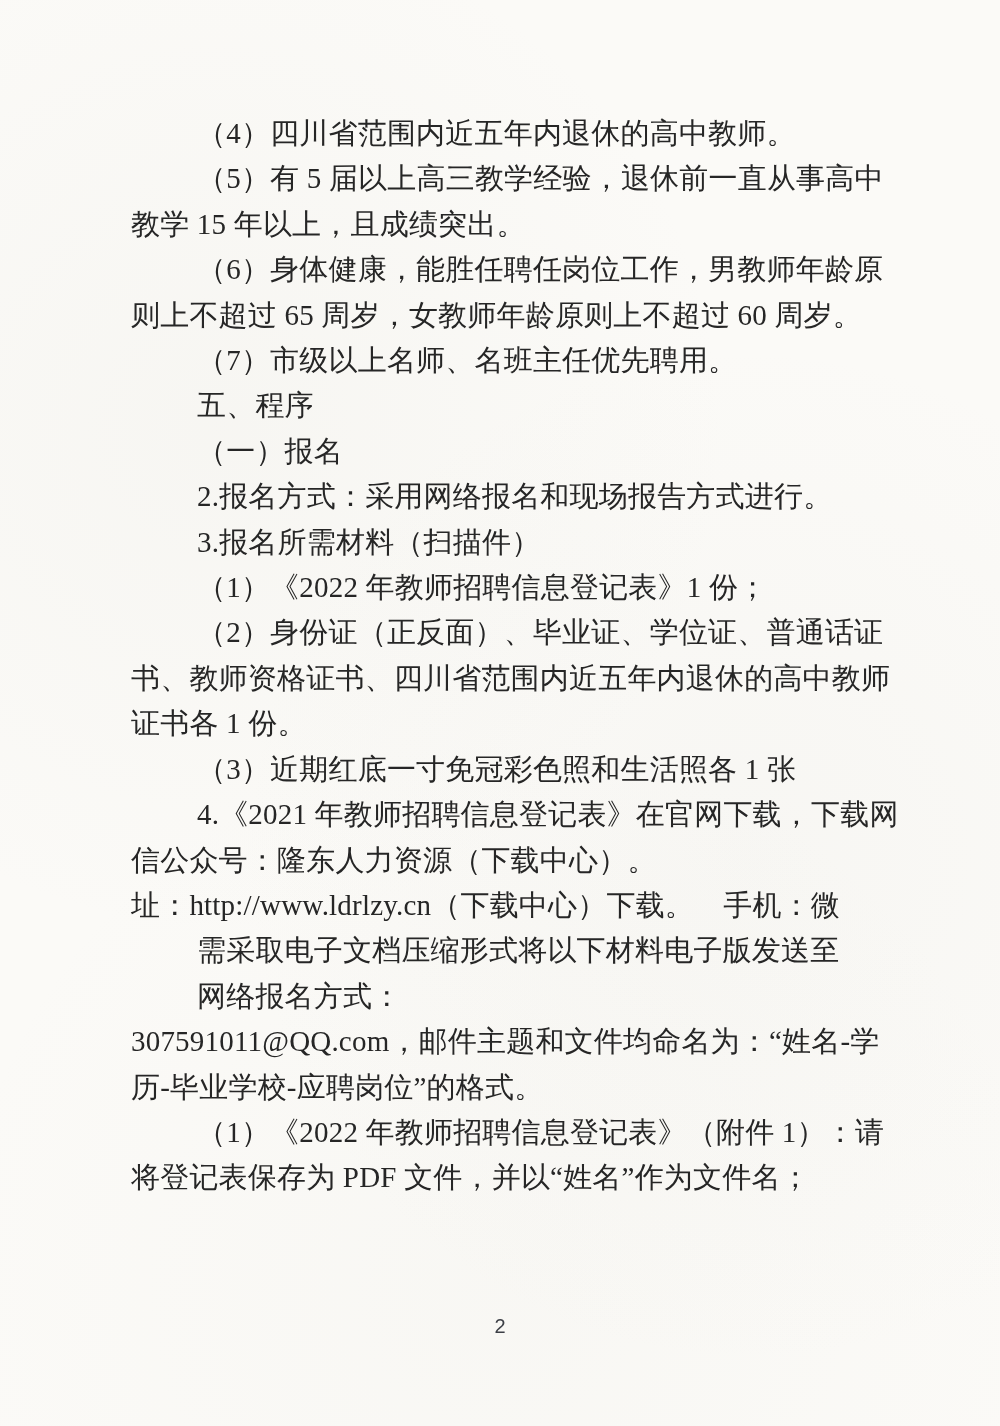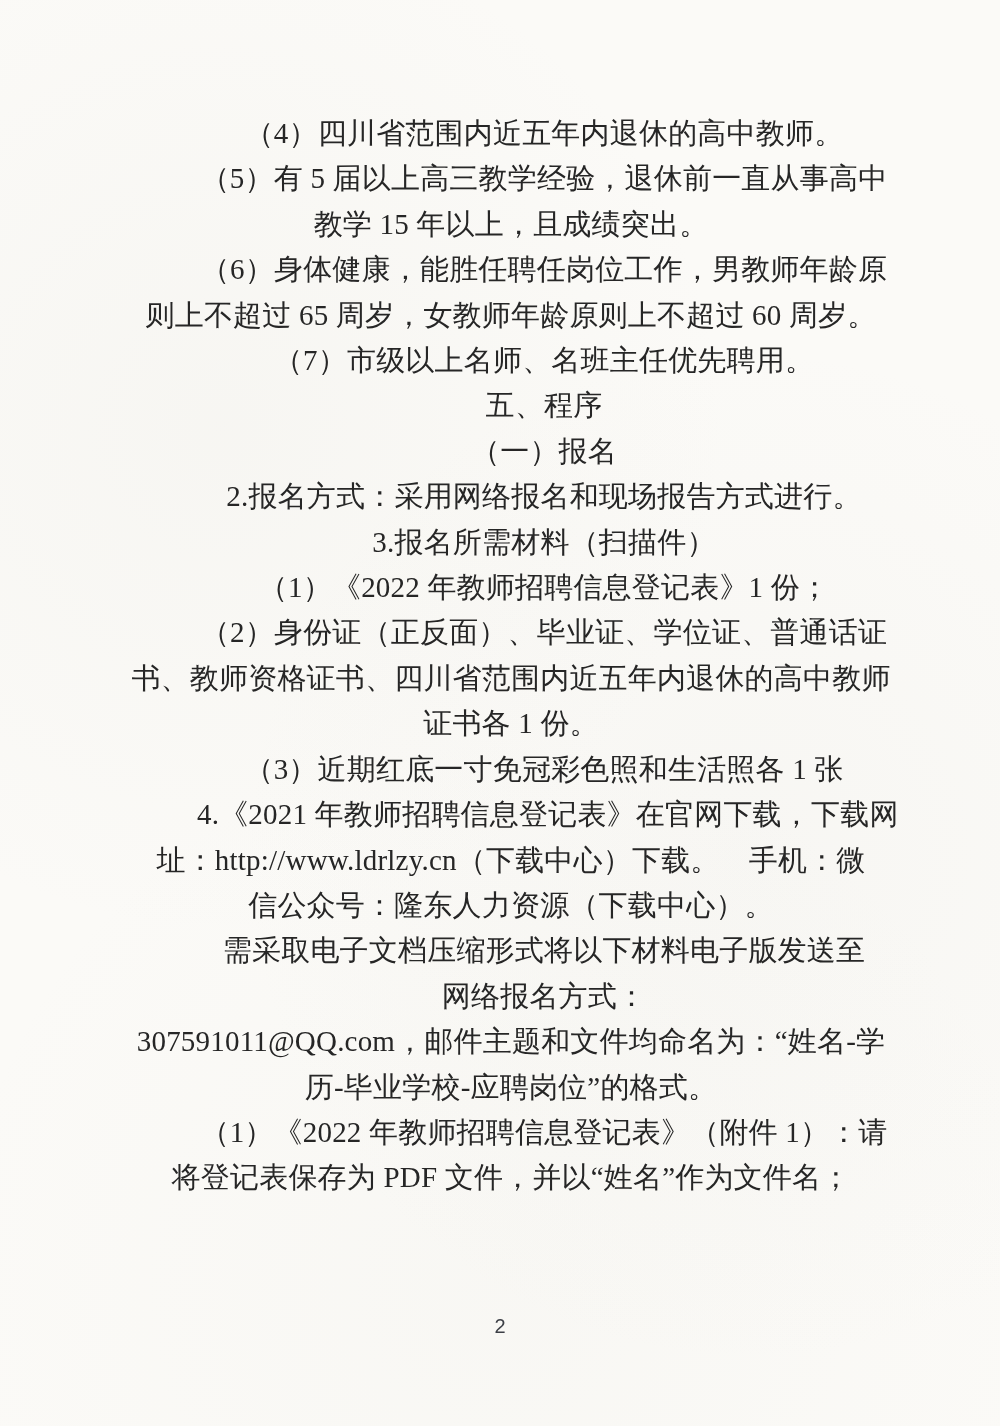--- a/index.html
+++ b/index.html
@@ -25,21 +25,20 @@
     top: 111px;
     left: 131px;
     width: 760px;
   }
   .ln {
     font-size: 29px;
     line-height: 45.4px;
     white-space: pre;
     letter-spacing: 0.2px;
     text-rendering: optimizeLegibility;
-    text-align: center;
   }
   .ind {
     text-indent: 66px;
   }
   .bold {
     font-weight: normal;
   }
   .page-footer {
     position: absolute;
     top: 1313px;
@@ -67,22 +66,22 @@
   <div class="ln ind bold">五、程序</div>
   <div class="ln ind">（一）报名</div>
   <div class="ln ind">2.报名方式：采用网络报名和现场报告方式进行。</div>
   <div class="ln ind">3.报名所需材料（扫描件）</div>
   <div class="ln ind">（1）《2022 年教师招聘信息登记表》1 份；</div>
   <div class="ln ind">（2）身份证（正反面）、毕业证、学位证、普通话证</div>
   <div class="ln">书、教师资格证书、四川省范围内近五年内退休的高中教师</div>
   <div class="ln">证书各 1 份。</div>
   <div class="ln ind">（3）近期红底一寸免冠彩色照和生活照各 1 张</div>
   <div class="ln ind">4.《2021 年教师招聘信息登记表》在官网下载，下载网</div>
+  <div class="ln">信公众号：隆东人力资源（下载中心）。</div>
   <div class="ln">址：http://www.ldrlzy.cn（下载中心）下载。　手机：微</div>
-  <div class="ln">信公众号：隆东人力资源（下载中心）。</div>
   <div class="ln ind">需采取电子文档压缩形式将以下材料电子版发送至</div>
   <div class="ln ind">网络报名方式：</div>
   <div class="ln">307591011@QQ.com，邮件主题和文件均命名为：“姓名-学</div>
   <div class="ln">历-毕业学校-应聘岗位”的格式。</div>
   <div class="ln ind">（1）《2022 年教师招聘信息登记表》（附件 1）：请</div>
   <div class="ln">将登记表保存为 PDF 文件，并以“姓名”作为文件名；</div>
 </div>
 
 <div class="page-footer">
   <span class="page-num">2</span>

